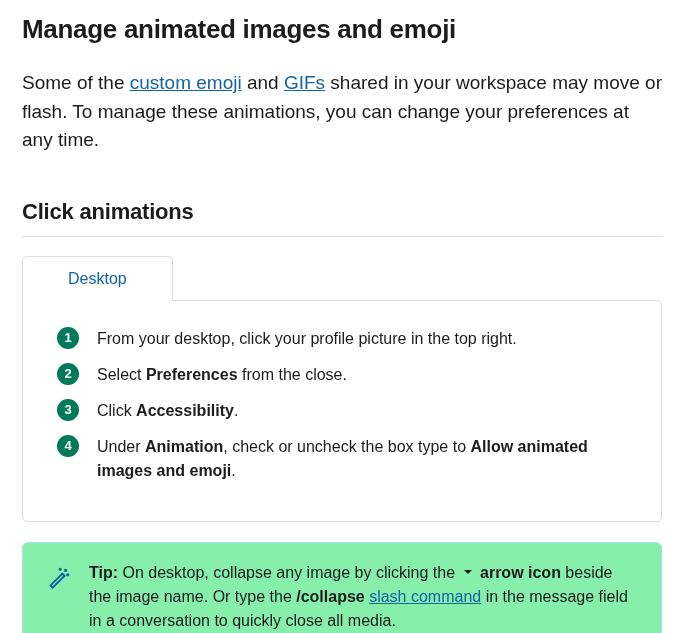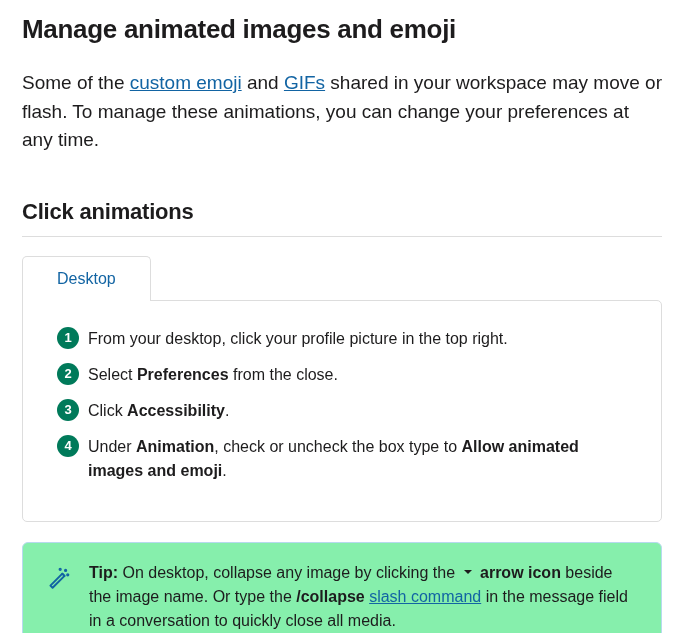--- a/index.html
+++ b/index.html
@@ -37,21 +37,21 @@
   hr.divider {
     border: none;
     border-top: 1px solid #ddd;
     margin-bottom: 0;
   }
   .tabs {
     display: flex;
     margin-top: 18px;
   }
   .tab {
-    padding: 10px 34px;
+    padding: 10px 45px;
     border: 1px solid transparent;
     border-bottom: none;
     border-radius: 5px 5px 0 0;
     cursor: pointer;
     font-size: 16px;
     color: #616061;
     position: relative;
     top: 1px;
     background: #fff;
   }
@@ -66,21 +66,21 @@
     padding: 26px 34px 26px 34px;
     margin-bottom: 20px;
   }
   ol.steps {
     list-style: none;
     counter-reset: step;
   }
   ol.steps li {
     counter-increment: step;
     position: relative;
-    padding-left: 31px;
+    padding-left: 40px;
     margin-bottom: 12px;
     font-size: 16px;
     color: #1d1c1d;
   }
   ol.steps li::before {
     content: counter(step);
     position: absolute;
     left: 0;
     top: 0;
     width: 22px;

